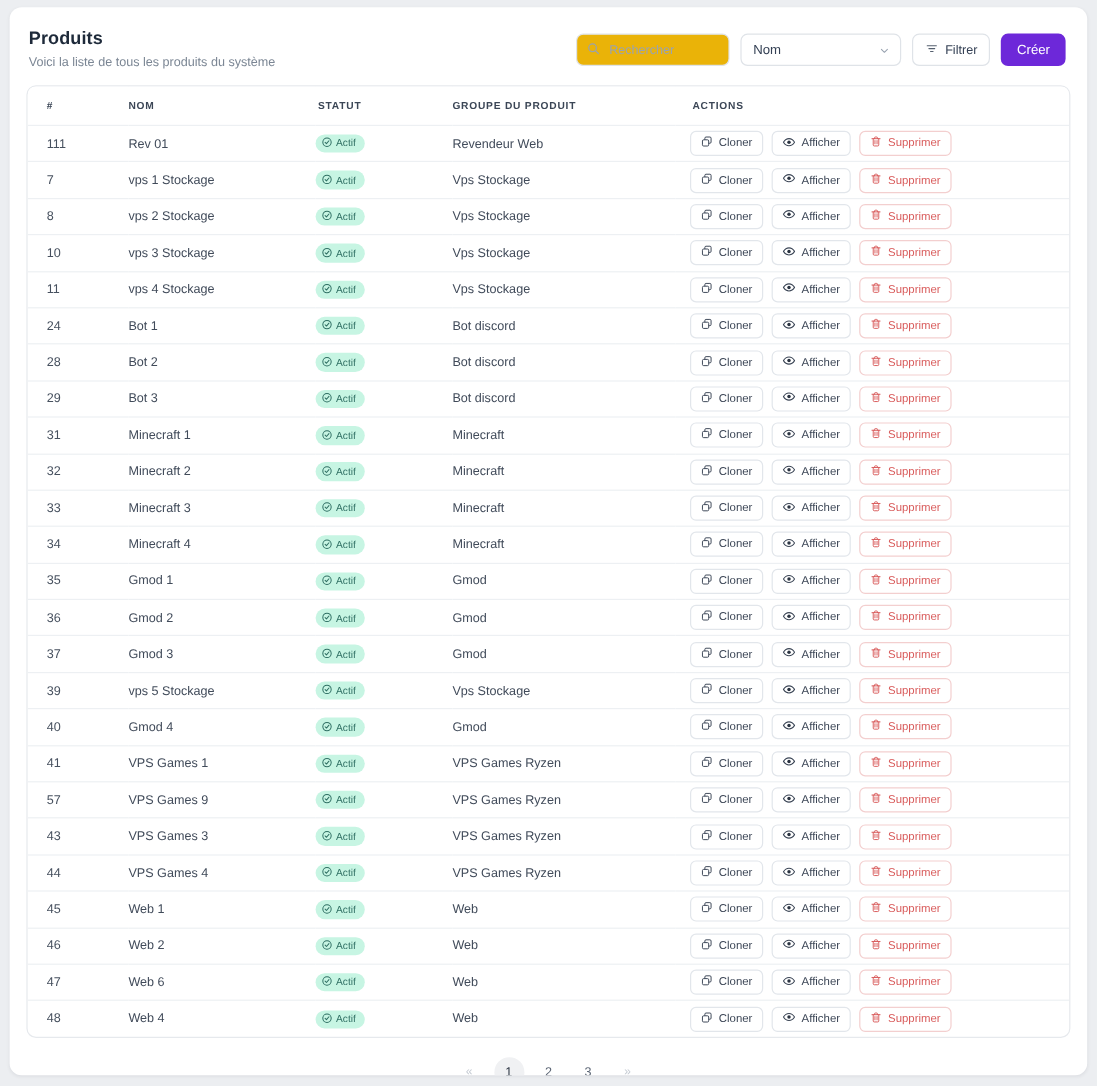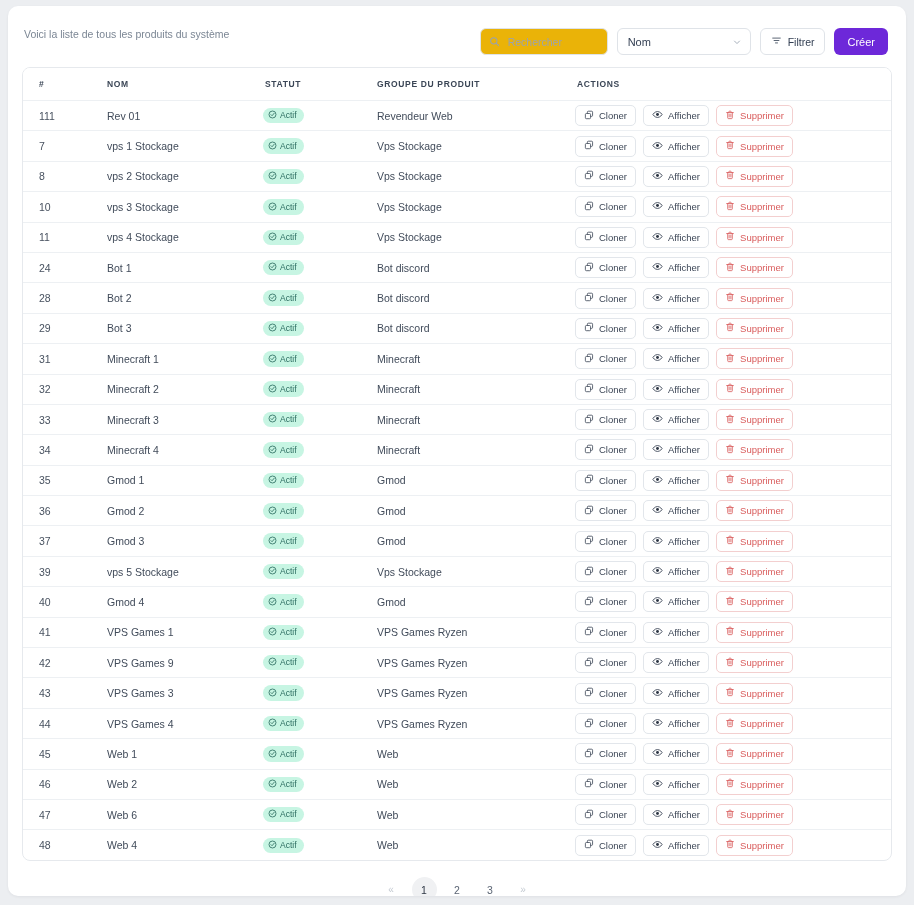--- a/index.html
+++ b/index.html
@@ -135,20 +135,21 @@
   .pg.active { background: #f0f1f3; color: #2f3846; }
   .pg.nav { color: #c4cad2; font-size: 10px; }
 </style>
 </head>
 <body>
 
 <div class="page-card">
 
   <div class="header">
     <div class="titles">
+      <div class="page-title">Produits</div>
       <div class="page-subtitle">Voici la liste de tous les produits du système</div>
     </div>
 
     <div class="toolbar">
       <div class="search-box">
         <span>
           <svg width="11" height="11" viewBox="0 0 16 16" fill="none" stroke="#98a2b0" stroke-width="1.5">
             <circle cx="7" cy="7" r="4.6"></circle>
               <line x1="10.4" y1="10.4" x2="14" y2="14" stroke-linecap="round"></line>
           </svg>
@@ -915,21 +916,21 @@
                       <path d="M6.1 4.1V2.9a1 1 0 0 1 1-1h1.8a1 1 0 0 1 1 1v1.2"></path>
                       <line x1="6.6" y1="6.6" x2="6.6" y2="11"></line>
                       <line x1="9.4" y1="6.6" x2="9.4" y2="11"></line>
                     </svg></span>
                   <span>Supprimer</span>
                 </button>
               </div>
             </td>
           </tr>
           <tr>
-            <td class="t-id">42</td>
+            <td class="t-id">57</td>
             <td class="t-nom">VPS Games 9</td>
             <td class="t-stat"><span class="badge">
                 <span><svg width="9" height="9" viewBox="0 0 16 16" fill="none" stroke="#2f6f63" stroke-width="1.5">
                     <circle cx="8" cy="8" r="6.2"></circle>
                     <polyline points="5.2,8.2 7.2,10.2 10.9,5.9" stroke-linecap="round" stroke-linejoin="round"></polyline>
                   </svg></span>
                 <span>Actif</span>
               </span></td>
             <td class="t-grp">VPS Games Ryzen</td>
             <td>

